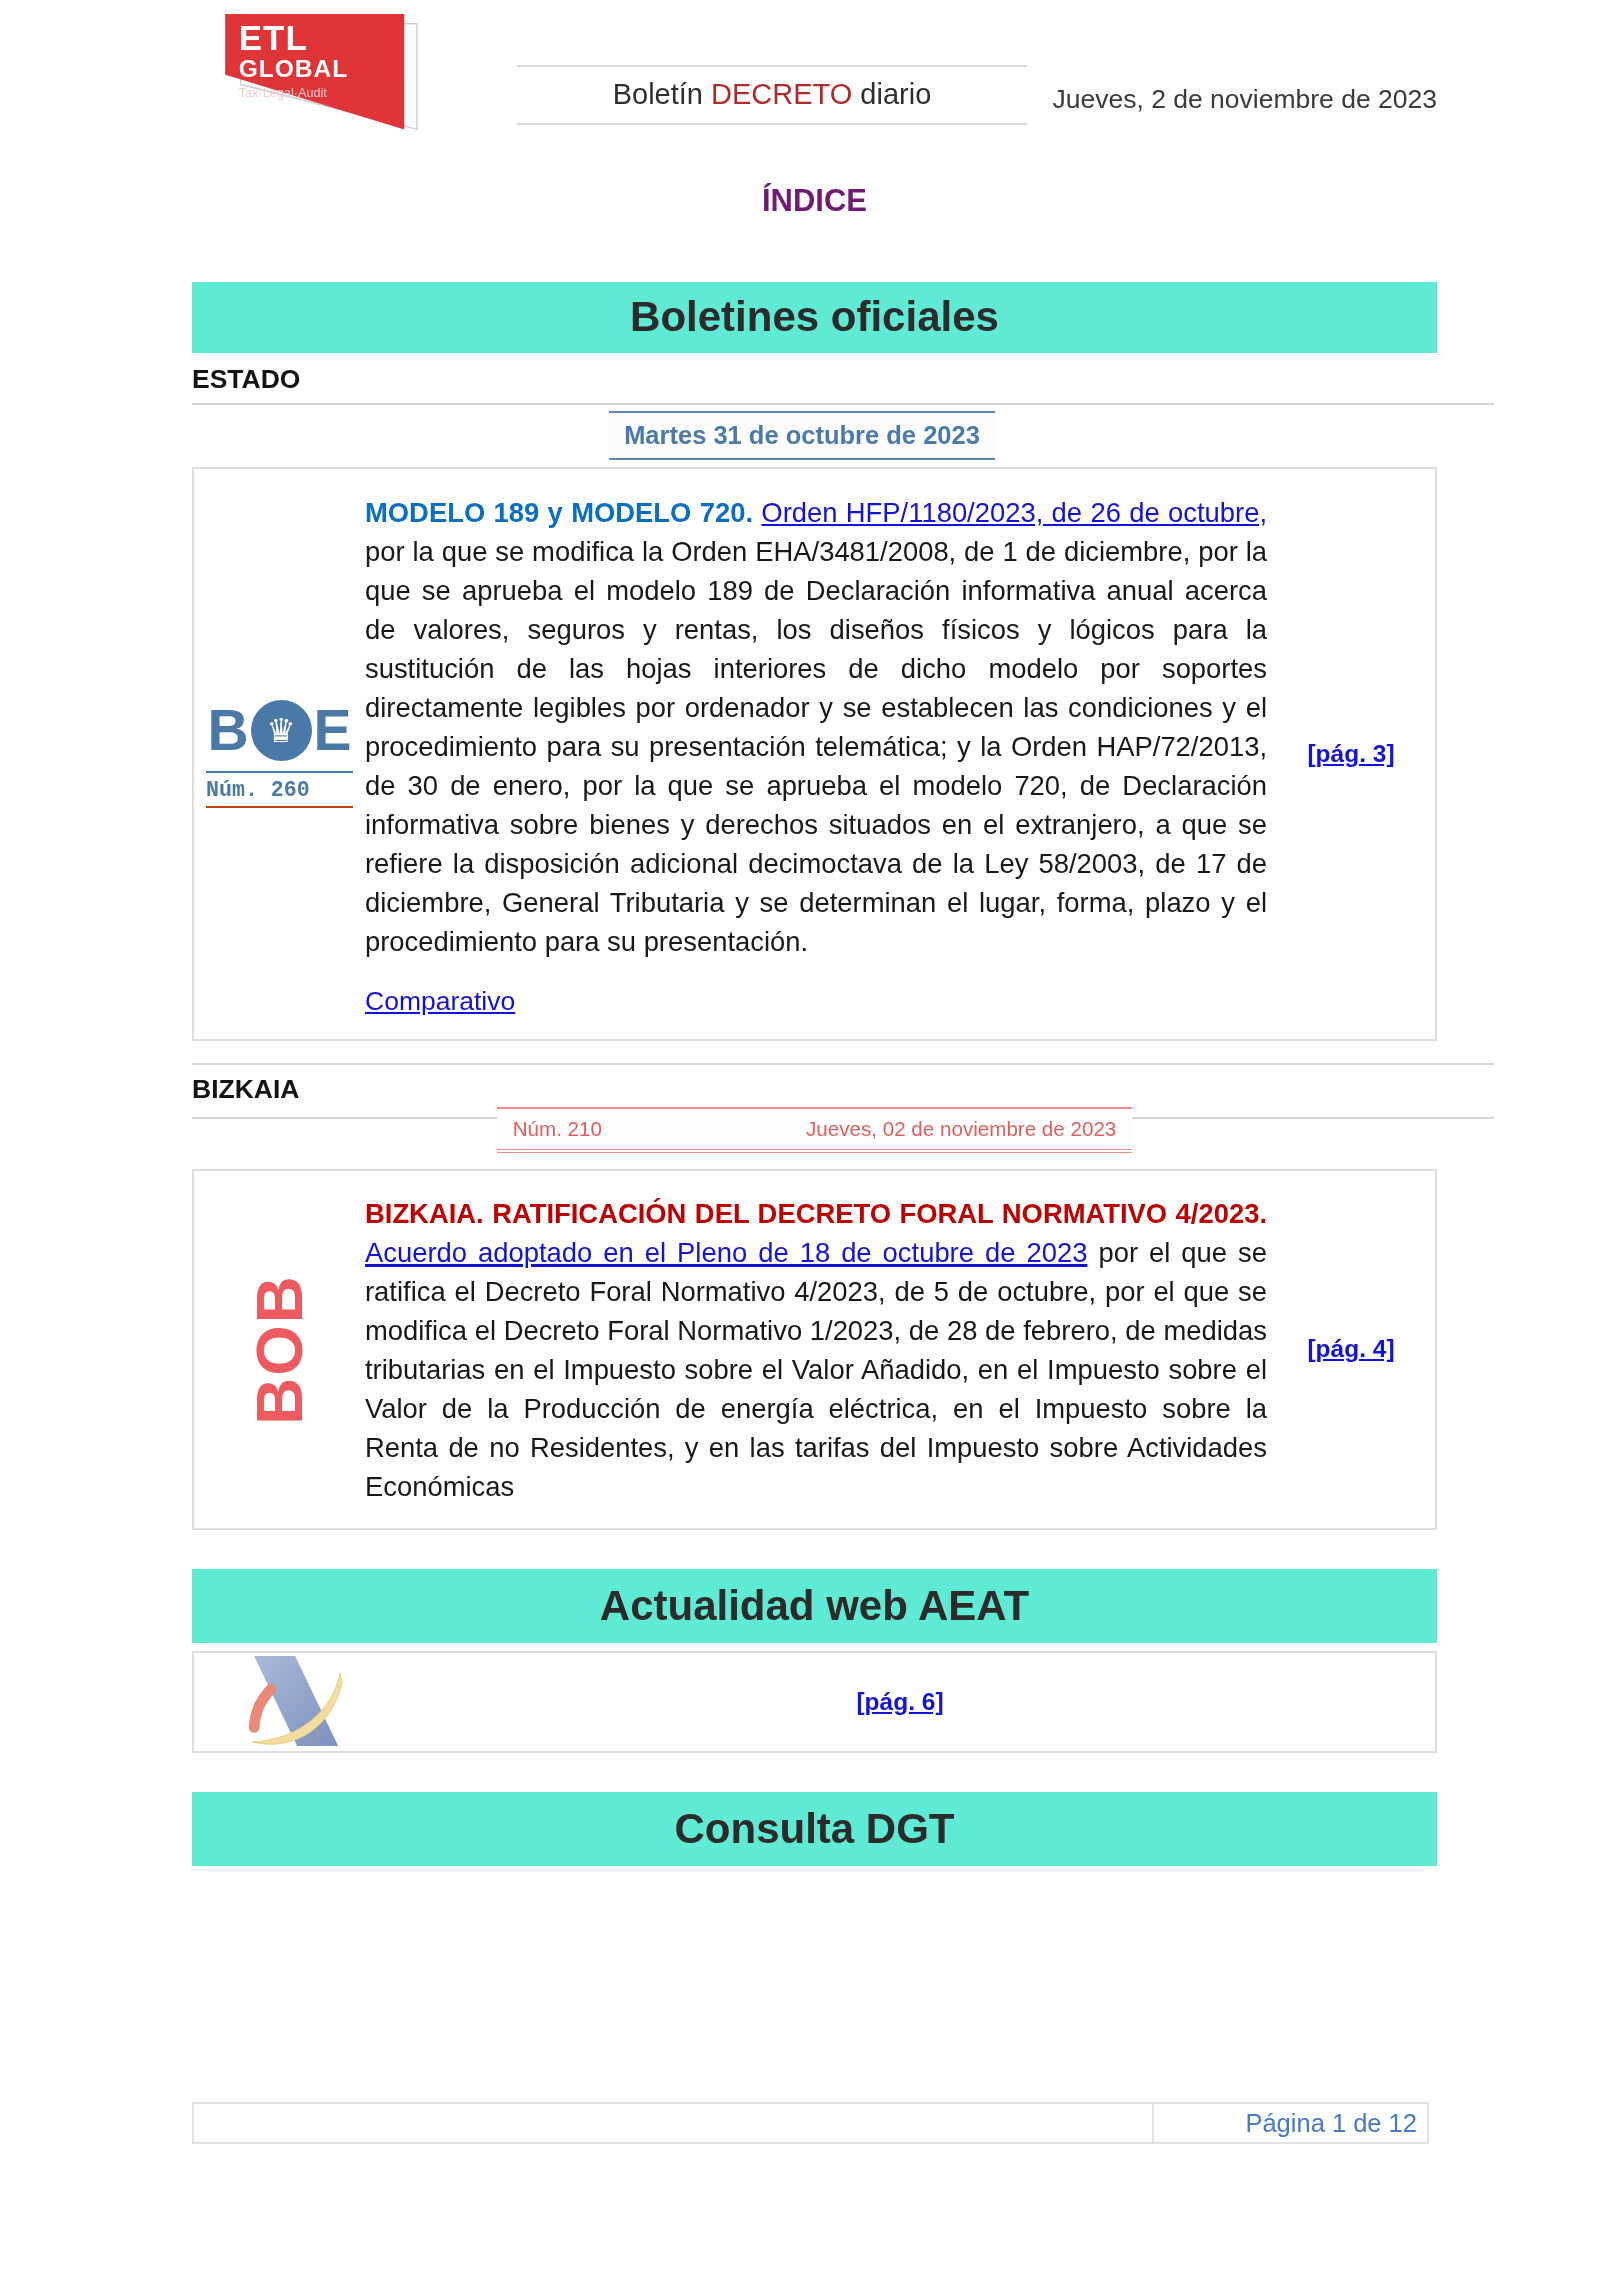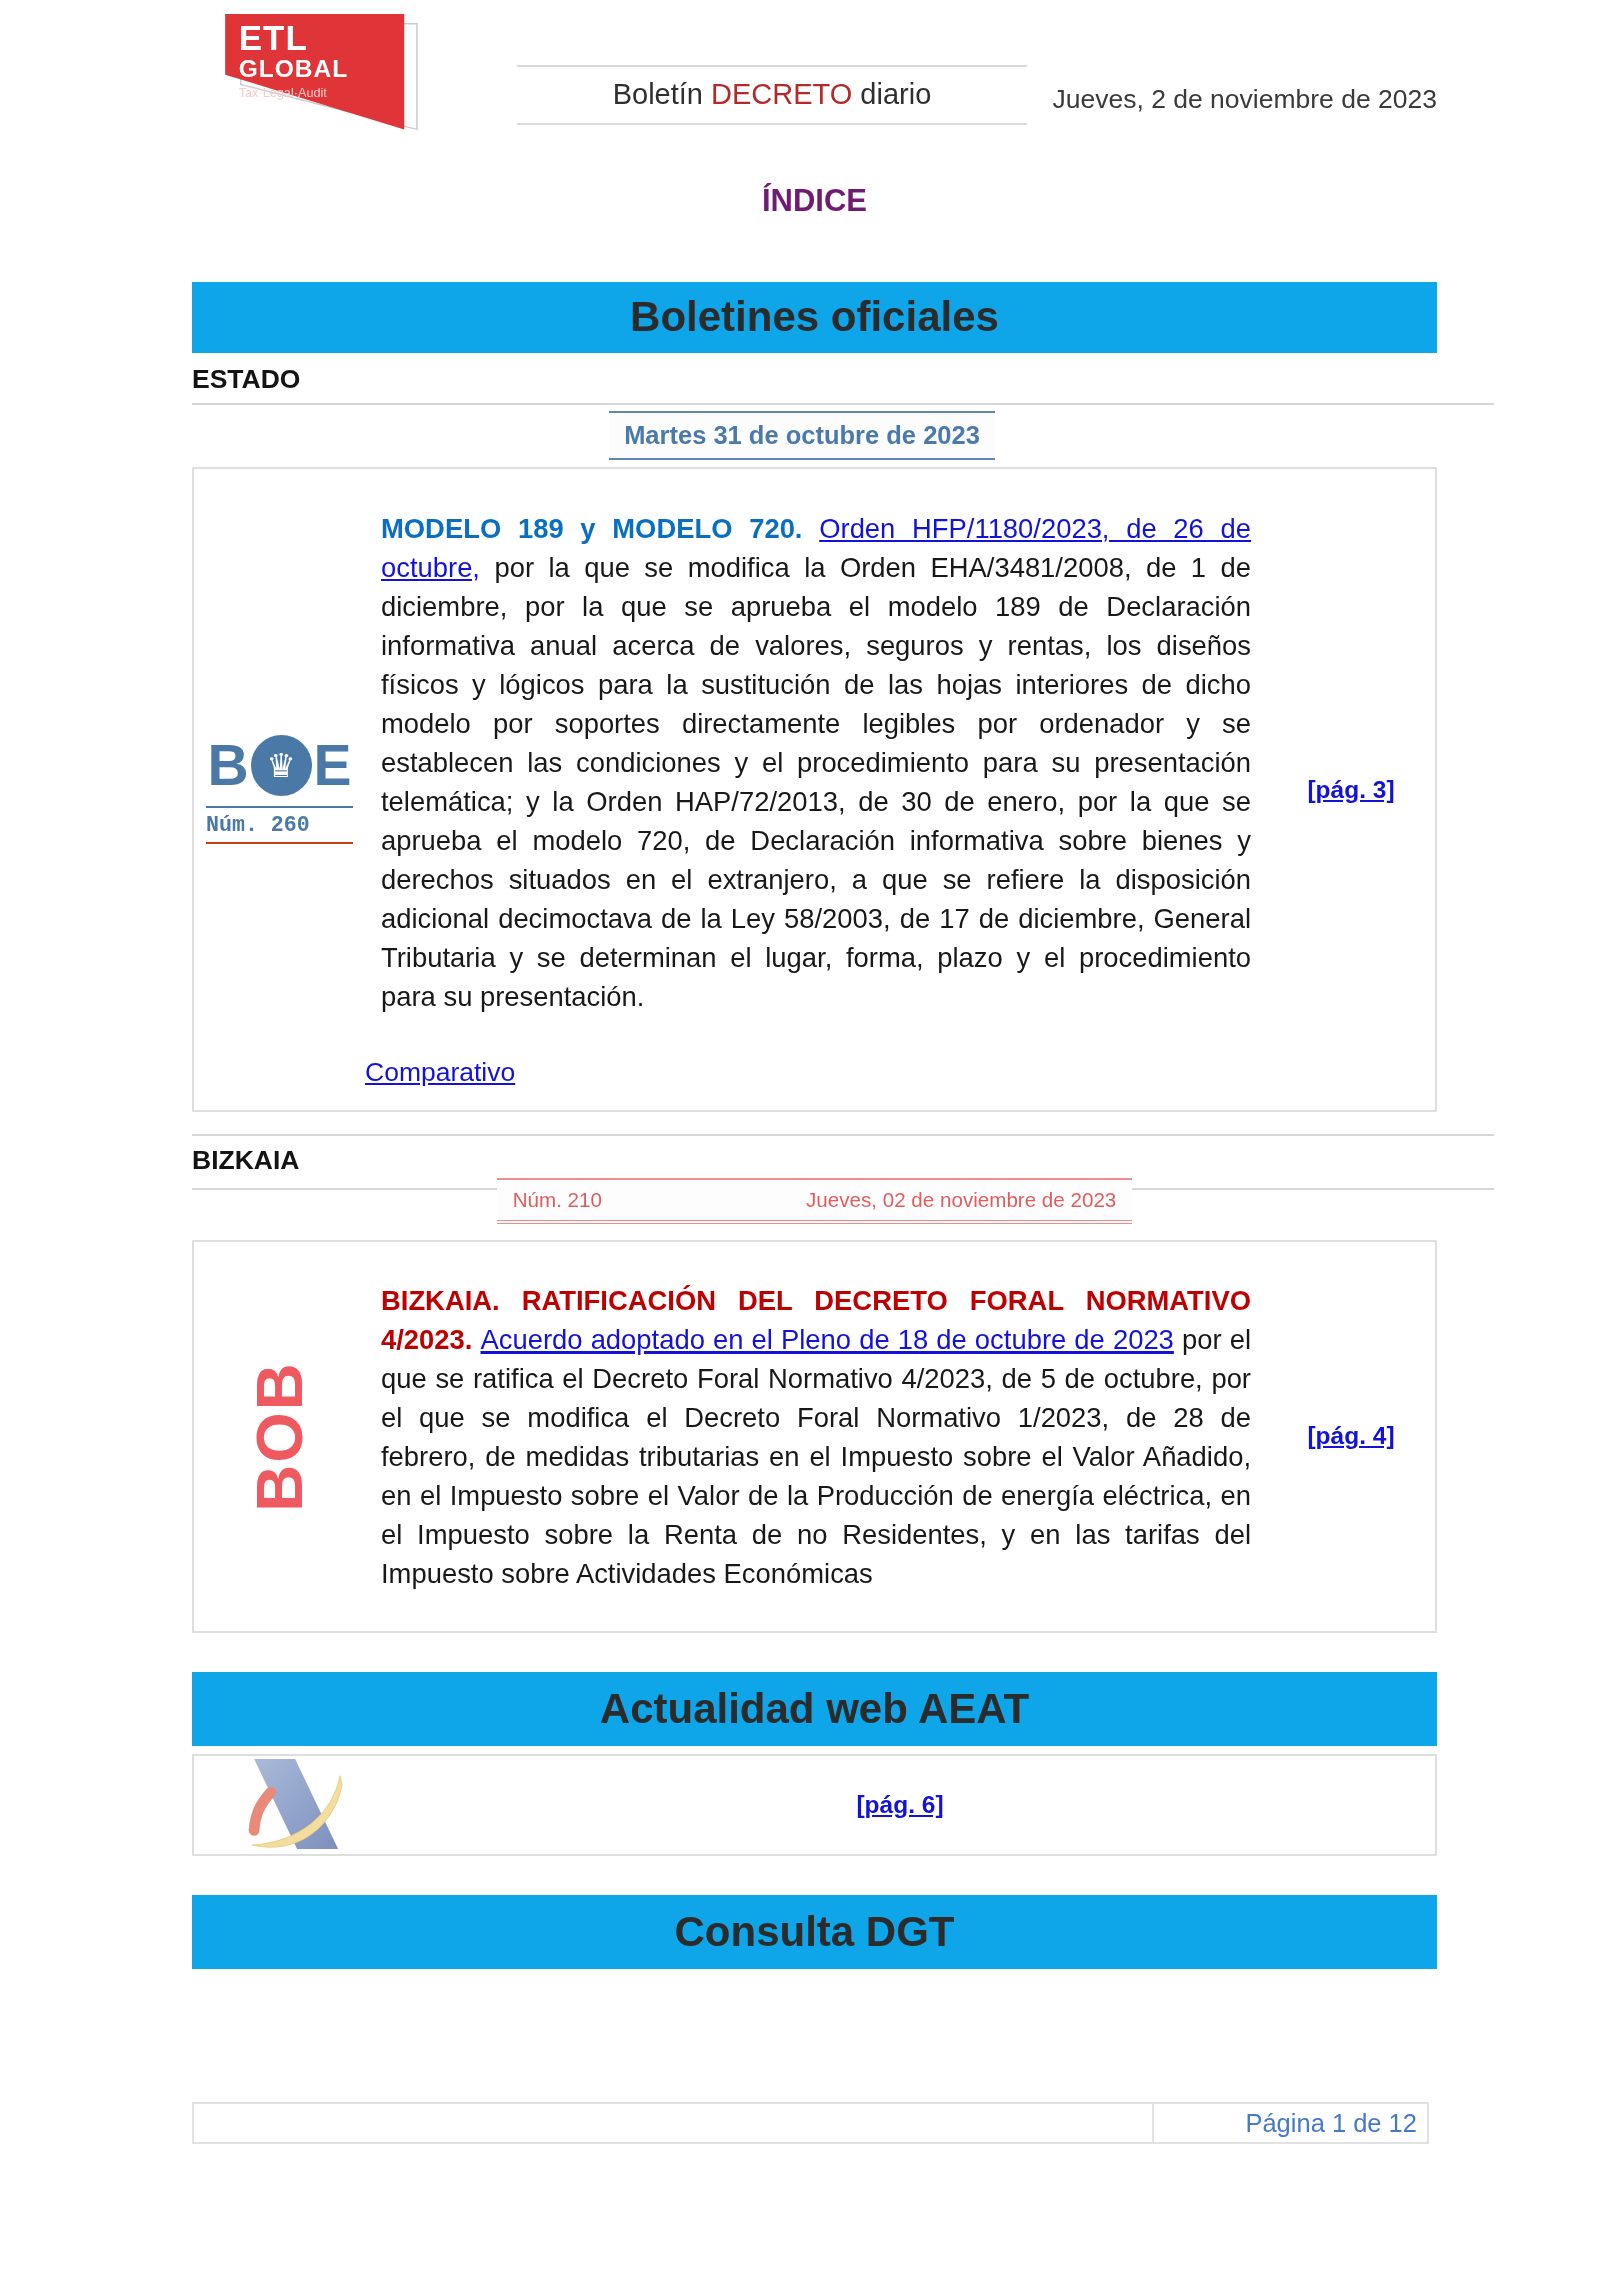--- a/index.html
+++ b/index.html
@@ -22,21 +22,21 @@
     position:absolute; left:325px; top:65px; width:510px;
     border-top:2px solid #dadada; border-bottom:2px solid #dadada;
     padding:10.8px 0 11.8px; text-align:center; font-size:29px; color:#2f2f2f;
   }
   .fiscal { color:#b22a2a; }
   .hdr-date { position:absolute; right:0; top:84px; font-size:26.5px; color:#3a3a3a; }
 
   
   .indice { text-align:center; font-size:31px; font-weight:700; color:#701a75; margin:25.5px 0 0; }
   .banner {
-    margin-top:63px; background:#0ea5e9; height:71px;
+    margin-top:63px; background:#5eead4; height:71px;
     display:flex; align-items:center; justify-content:center;
     font-size:42px; font-weight:700; color:#2b2b2b;
   }
   .banner.mt40 { margin-top:39px; }
   .banner.h76 { height:74px; }
   .subhead { text-align:left; font-size:26.5px; font-weight:700; color:#141414; margin:11.8px 0 0; }
   .subhead.mt10 { margin-top:9.8px; }
   .rule { height:2px; background:#d6d6d6; width:1302px; margin-top:7.8px; }
   .rule.mt22 { margin-top:21.6px; }
   .rule.mt12 { margin-top:11.8px; }
@@ -54,21 +54,21 @@
     display:flex; justify-content:space-between; align-items:center;
     padding:7.8px 15.7px; font-size:20.6px; color:#e05d5d;
   }
 
   
   .card { margin-top:7.8px; border:2px solid #dedede; display:flex; align-items:stretch; position:relative; background:#fff; }
   .card.mt16 { margin-top:15.7px; }
   .icon-col { flex:0 0 171px; display:flex; align-items:center; justify-content:center; }
   .text-col { flex:0 0 902px; padding:23.5px 0 21.6px; }
   .pag-col { flex:1; display:flex; align-items:center; justify-content:center; }
-  .para { margin:16px; font-size:27.4px; line-height:39px; text-align:justify; color:#181818; }
+  .para { margin:0; font-size:27.4px; line-height:39px; text-align:justify; color:#181818; }
   .lead-blue { color:#0a6fc2; font-weight:700; }
   .lead-red { color:#bf0000; font-weight:700; }
   a.link { color:#1212d8; text-decoration:underline; cursor:pointer; }
   a.thick { text-decoration-thickness:2.9px; }
   .comparativo { display:inline-block; margin-top:25.5px; font-size:26.5px; }
   a.pag { color:#1212d8; font-weight:700; font-size:24.5px; text-decoration:underline; cursor:pointer; }
 
   
   .boe-logo { width:157px; }
   .boe-row { display:flex; align-items:center; justify-content:center; color:#4a79a8; font-weight:800; font-size:57px; line-height:1; }

